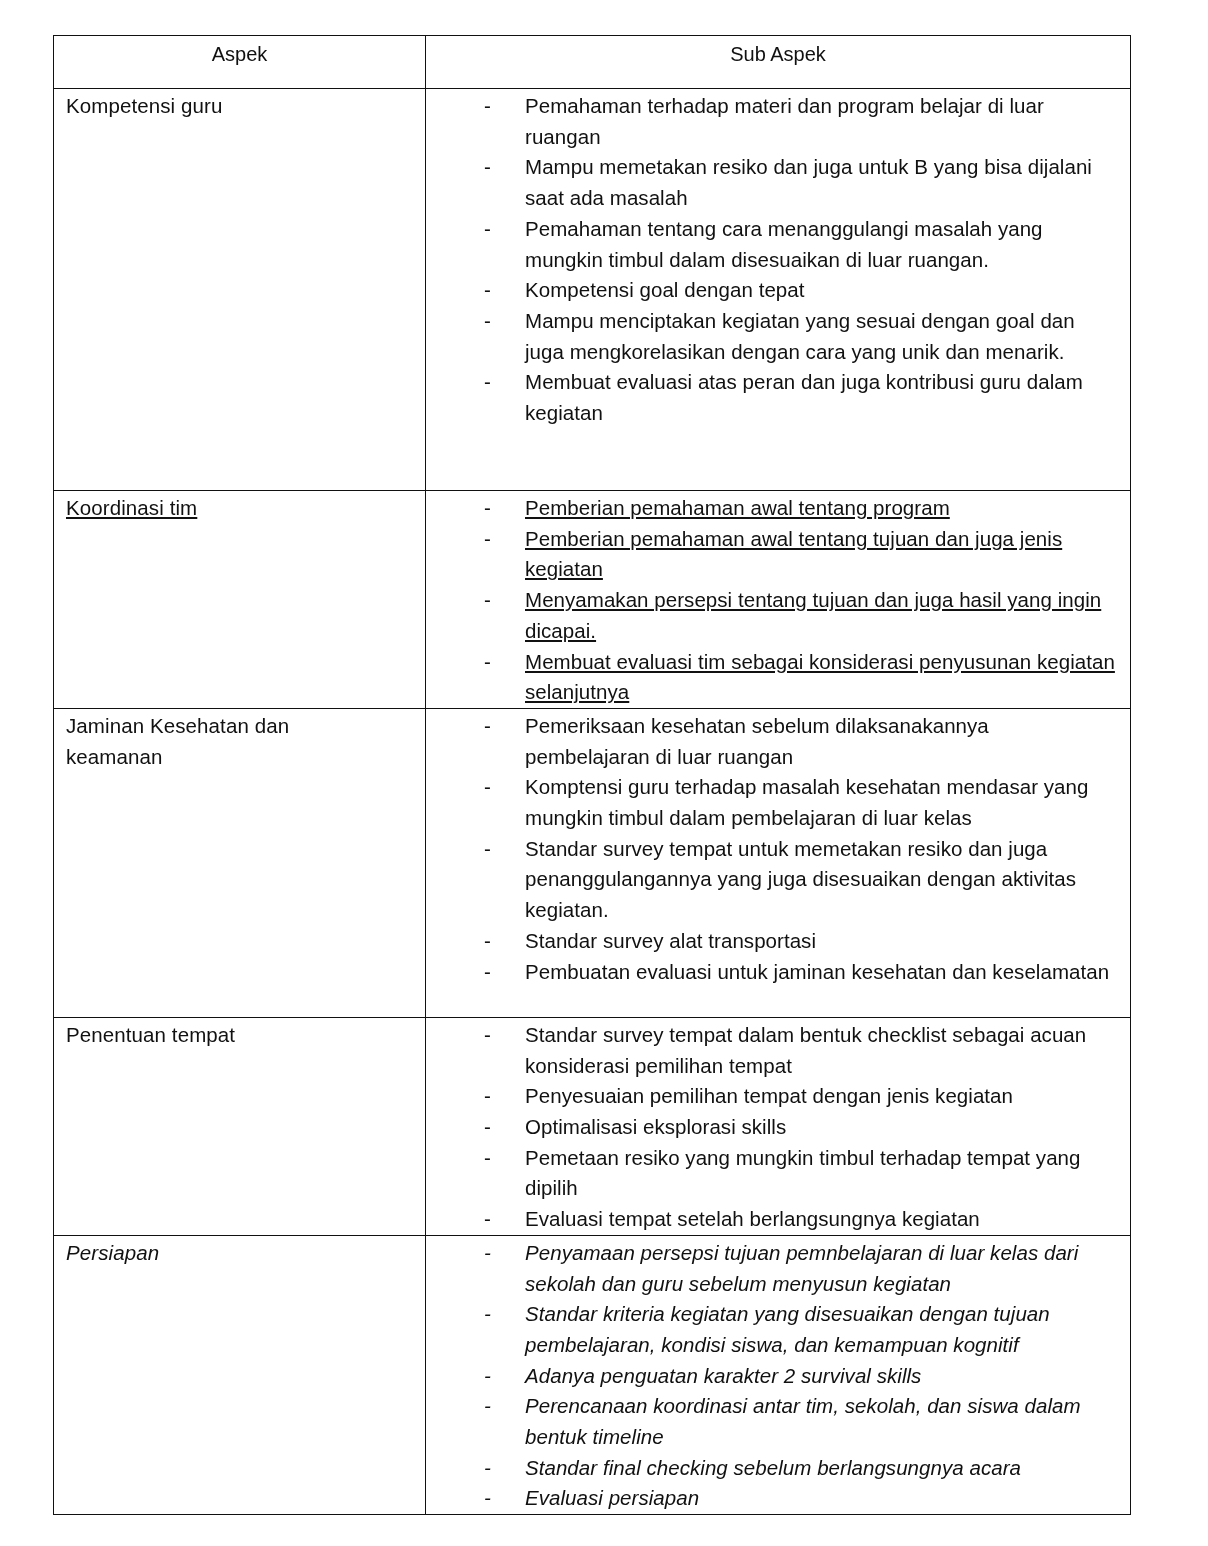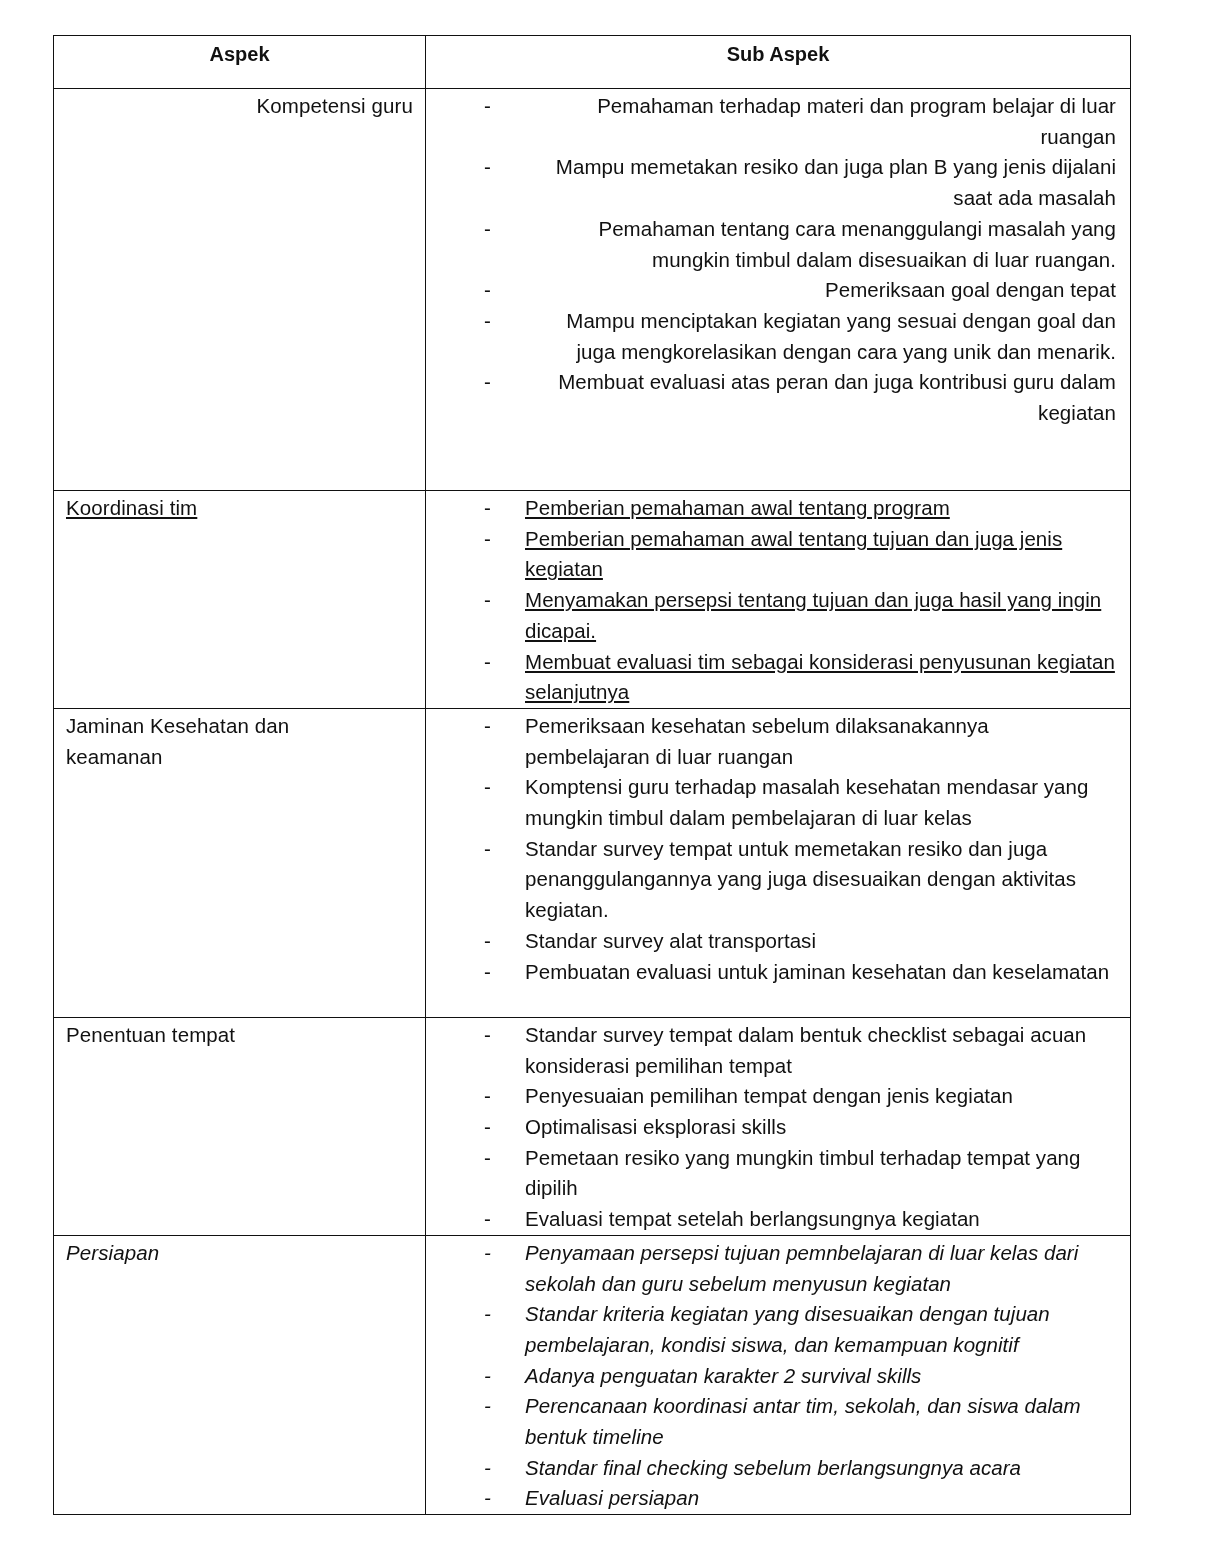--- a/index.html
+++ b/index.html
@@ -1,28 +1,28 @@
 <!DOCTYPE html>
 <html><head>
 <meta charset="utf-8">
 <style>
   html, body { margin: 0; padding: 0; background: #ffffff; }
   body { width: 1208px; height: 1546px; position: relative; overflow: hidden;
          font-family: "Liberation Sans", sans-serif; color: #111; }
   .tbl { position: absolute; left: 53px; top: 35px; width: 1078px;
          border-collapse: collapse; table-layout: fixed; }
   .tbl td, .tbl th { border: 1.5px solid #111; vertical-align: top; padding: 0; }
-  .tbl th { font-weight: bold; font-size: 20px; height: 52px; line-height: 36px; text-align: center; vertical-align: top; }
+  .tbl th { font-weight: normal; font-size: 20px; height: 52px; line-height: 36px; text-align: center; vertical-align: top; }
   .tbl th.c1 { width: 371px; }
   .tbl .aspek { font-size: 20.5px; line-height: 30.7px; padding: 2px 12px 0 12px; letter-spacing: 0.1px; }
   .tbl .sub { padding: 2px 14px 0 0; }
   ul.items { list-style: none; margin: 0; padding: 0; }
   ul.items li { position: relative; padding-left: 99px; font-size: 20.5px; line-height: 30.7px; letter-spacing: 0.05px; }
   ul.items li .dash { position: absolute; left: 58px; top: 0; }
-  tr.r1 td { height: 399px; text-align: right; }
+  tr.r1 td { height: 399px; }
   tr.r2 td { height: 214px; text-decoration: underline; }
   tr.r3 td { height: 306px; }
   tr.r4 td { height: 214px; }
   tr.r5 td { height: 275px; font-style: italic; }
 </style>
 </head>
 <body>
 
 <table class="tbl">
   <thead>
@@ -30,23 +30,23 @@
       <th class="c1">Aspek</th>
       <th>Sub Aspek</th>
     </tr>
   </thead>
   <tbody>
     <tr class="r1">
       <td class="aspek">Kompetensi guru</td>
       <td class="sub">
         <ul class="items">
             <li><span class="dash">-</span><span>Pemahaman terhadap materi dan program belajar di luar ruangan</span></li>
-            <li><span class="dash">-</span><span>Mampu memetakan resiko dan juga plan B yang jenis dijalani saat ada masalah</span></li>
+            <li><span class="dash">-</span><span>Mampu memetakan resiko dan juga untuk B yang bisa dijalani saat ada masalah</span></li>
             <li><span class="dash">-</span><span>Pemahaman tentang cara menanggulangi masalah yang mungkin timbul dalam disesuaikan di luar ruangan.</span></li>
-            <li><span class="dash">-</span><span>Pemeriksaan goal dengan tepat</span></li>
+            <li><span class="dash">-</span><span>Kompetensi goal dengan tepat</span></li>
             <li><span class="dash">-</span><span>Mampu menciptakan kegiatan yang sesuai dengan goal dan juga mengkorelasikan dengan cara yang unik dan menarik.</span></li>
             <li><span class="dash">-</span><span>Membuat evaluasi atas peran dan juga kontribusi guru dalam kegiatan</span></li>
           </ul>
       </td>
     </tr>
     <tr class="r2">
       <td class="aspek">Koordinasi tim</td>
       <td class="sub">
         <ul class="items">
             <li><span class="dash">-</span><span>Pemberian pemahaman awal tentang program</span></li>

